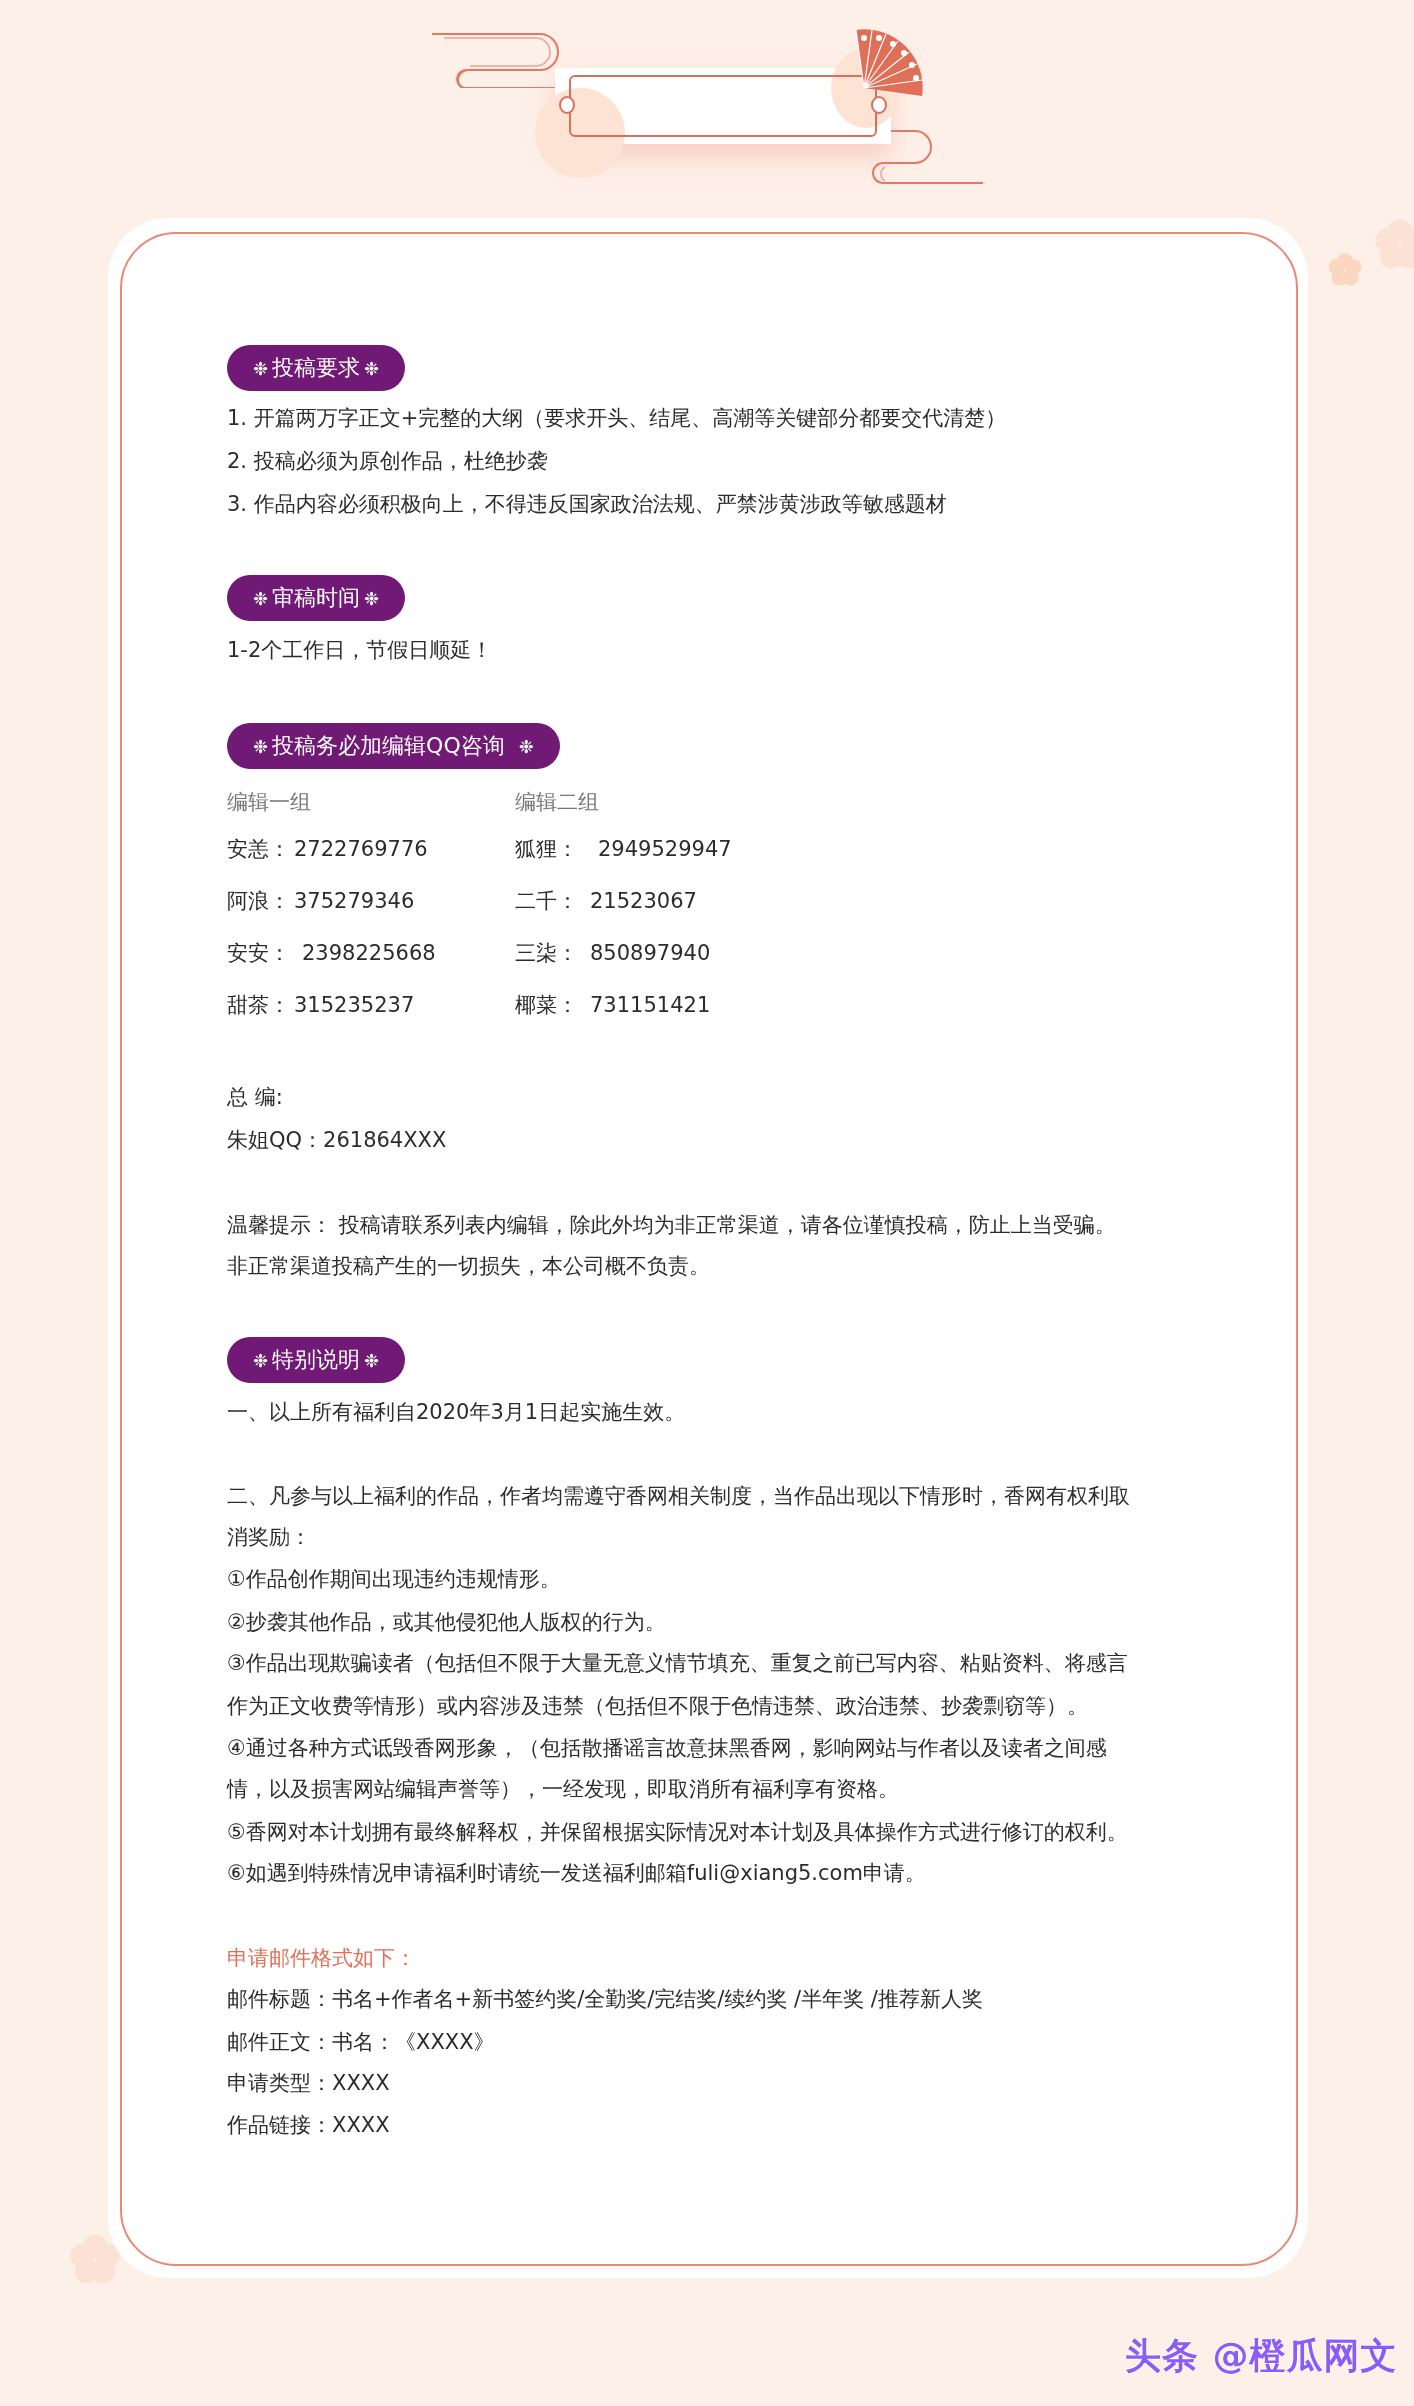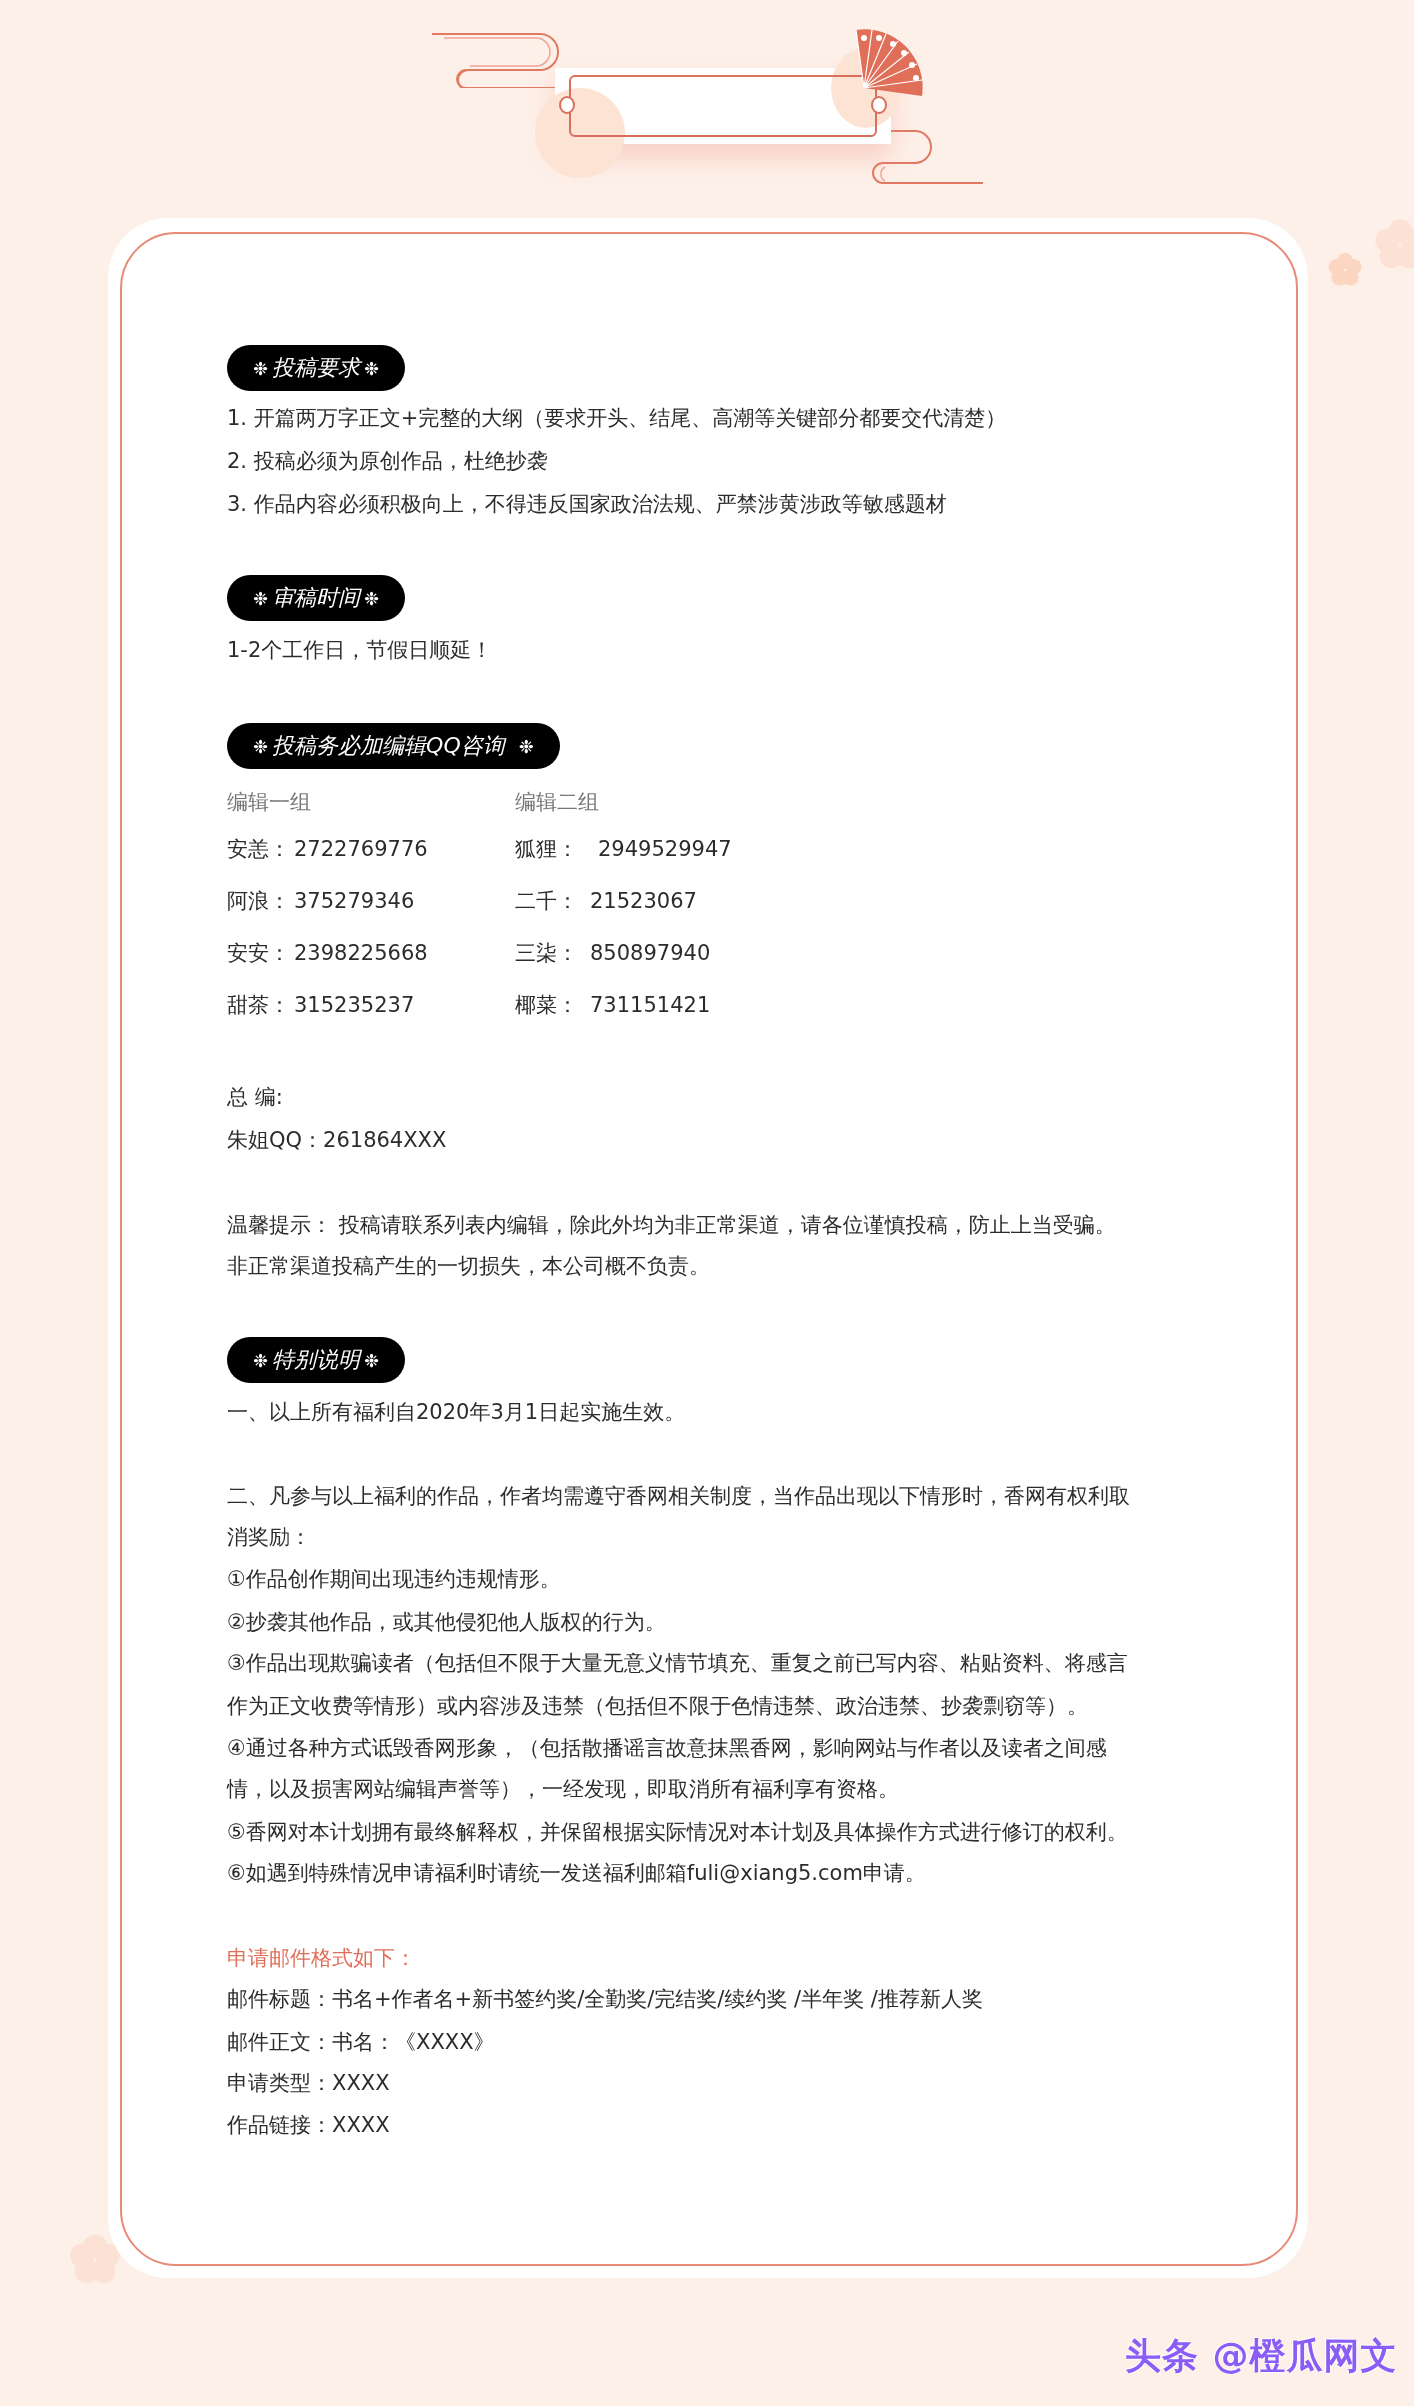--- a/index.html
+++ b/index.html
@@ -12,22 +12,22 @@
   .plaque-inner { position:absolute; left:14px; top:7px; right:14px; bottom:7px; border:2px solid #d9705d; border-radius:6px; }
   .plaque-knob { position:absolute; top:28px; width:16px; height:18px; border:2px solid #d9705d; border-radius:50%; background:#fff; }
   .plaque-blob { position:absolute; border-radius:50%; background:#fde3d4; }
   .plaque-title { position:absolute; left:0; right:0; top:10px; text-align:center; font-family:"DejaVu Serif","Liberation Serif",serif;
                   font-weight:bold; font-size:48px; letter-spacing:3px; color:#e4694e; }
   .fan { position:absolute; left:850px; top:20px; }
   
   .card-outer { position:absolute; left:108px; top:218px; width:1200px; height:2060px; background:#fff; border-radius:60px; }
   .card-border { position:absolute; left:120px; top:232px; width:1178px; height:2034px; border:2px solid #e78a78; border-radius:56px; }
   
-  .badge { position:absolute; left:227px; height:46px; border-radius:23px; background:#000000; color:#fff;
-           font-size:22px; line-height:46px; padding:0 22px 0 22px; white-space:nowrap;font-style:italic; }
+  .badge { position:absolute; left:227px; height:46px; border-radius:23px; background:#701a75; color:#fff;
+           font-size:22px; line-height:46px; padding:0 22px 0 22px; white-space:nowrap; }
   .badge .star { font-size:18px; color:#fff; margin:0 4px; }
   .line { position:absolute; left:227px; font-size:21px; line-height:28px; white-space:nowrap; color:#2c2c2c; }
   .gray { color:#777; }
   .accent { color:#e06f5a; }
   .watermark { position:absolute; left:1125px; top:2332px; font-size:36px; font-weight:bold; color:#8b5cf6;
                text-shadow:1px 1px 0 #fff, -1px -1px 0 #fff; letter-spacing:1px; }
 </style>
 </head>
 <body>
 
@@ -111,21 +111,21 @@
 
 <div class="badge" style="top:723px;">
   <span class="star">❉</span><span>投稿务必加编辑QQ咨询</span><span class="star" style="margin-left:14px;">❉</span>
 </div>
 
 <div class="line gray" style="top:788px;">编辑一组</div>
 <div class="line gray" style="top:788px;left:515px;">编辑二组</div>
 
 <div class="line" style="top:835px;"><span>安恙：</span><span style="margin-left:4px;">2722769776</span></div>
 <div class="line" style="top:887px;"><span>阿浪：</span><span style="margin-left:4px;">375279346</span></div>
-<div class="line" style="top:939px;"><span>安安：</span><span style="margin-left:4px;">2398225668</span></div>
+<div class="line" style="top:939px;"><span>安安：</span><span style="margin-left:12px;">2398225668</span></div>
 <div class="line" style="top:991px;"><span>甜茶：</span><span style="margin-left:4px;">315235237</span></div>
 
 <div class="line" style="top:835px;left:515px;"><span>狐狸：</span><span style="margin-left:20px;">2949529947</span></div>
 <div class="line" style="top:887px;left:515px;"><span>二千：</span><span style="margin-left:12px;">21523067</span></div>
 <div class="line" style="top:939px;left:515px;"><span>三柒：</span><span style="margin-left:12px;">850897940</span></div>
 <div class="line" style="top:991px;left:515px;"><span>椰菜：</span><span style="margin-left:12px;">731151421</span></div>
 
 <div class="line" style="top:1083px;">总 编:</div>
 <div class="line" style="top:1126px;">朱姐QQ：261864XXX</div>
 <div class="line" style="top:1211px;">温馨提示： 投稿请联系列表内编辑，除此外均为非正常渠道，请各位谨慎投稿，防止上当受骗。</div>

